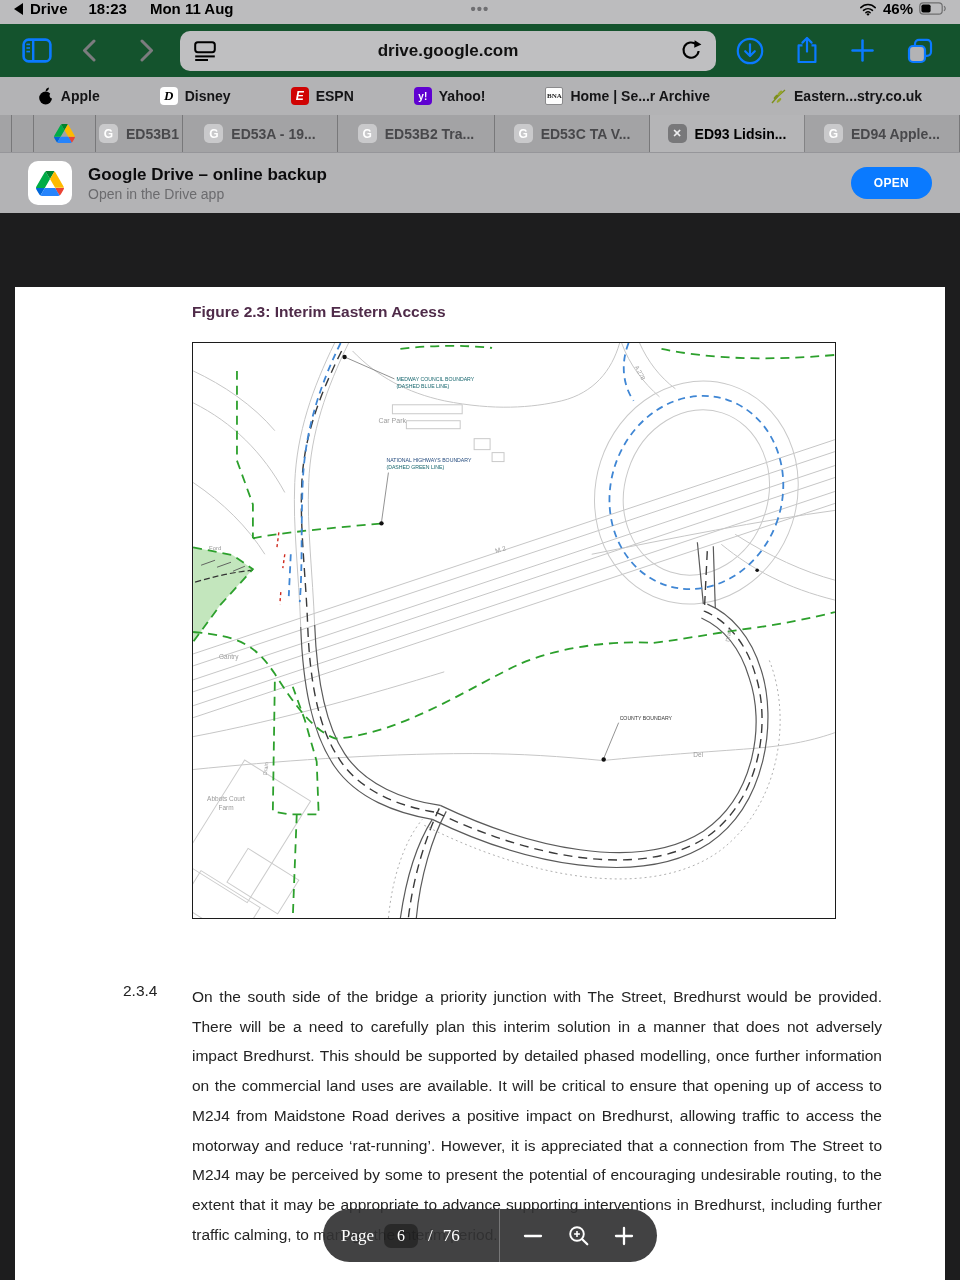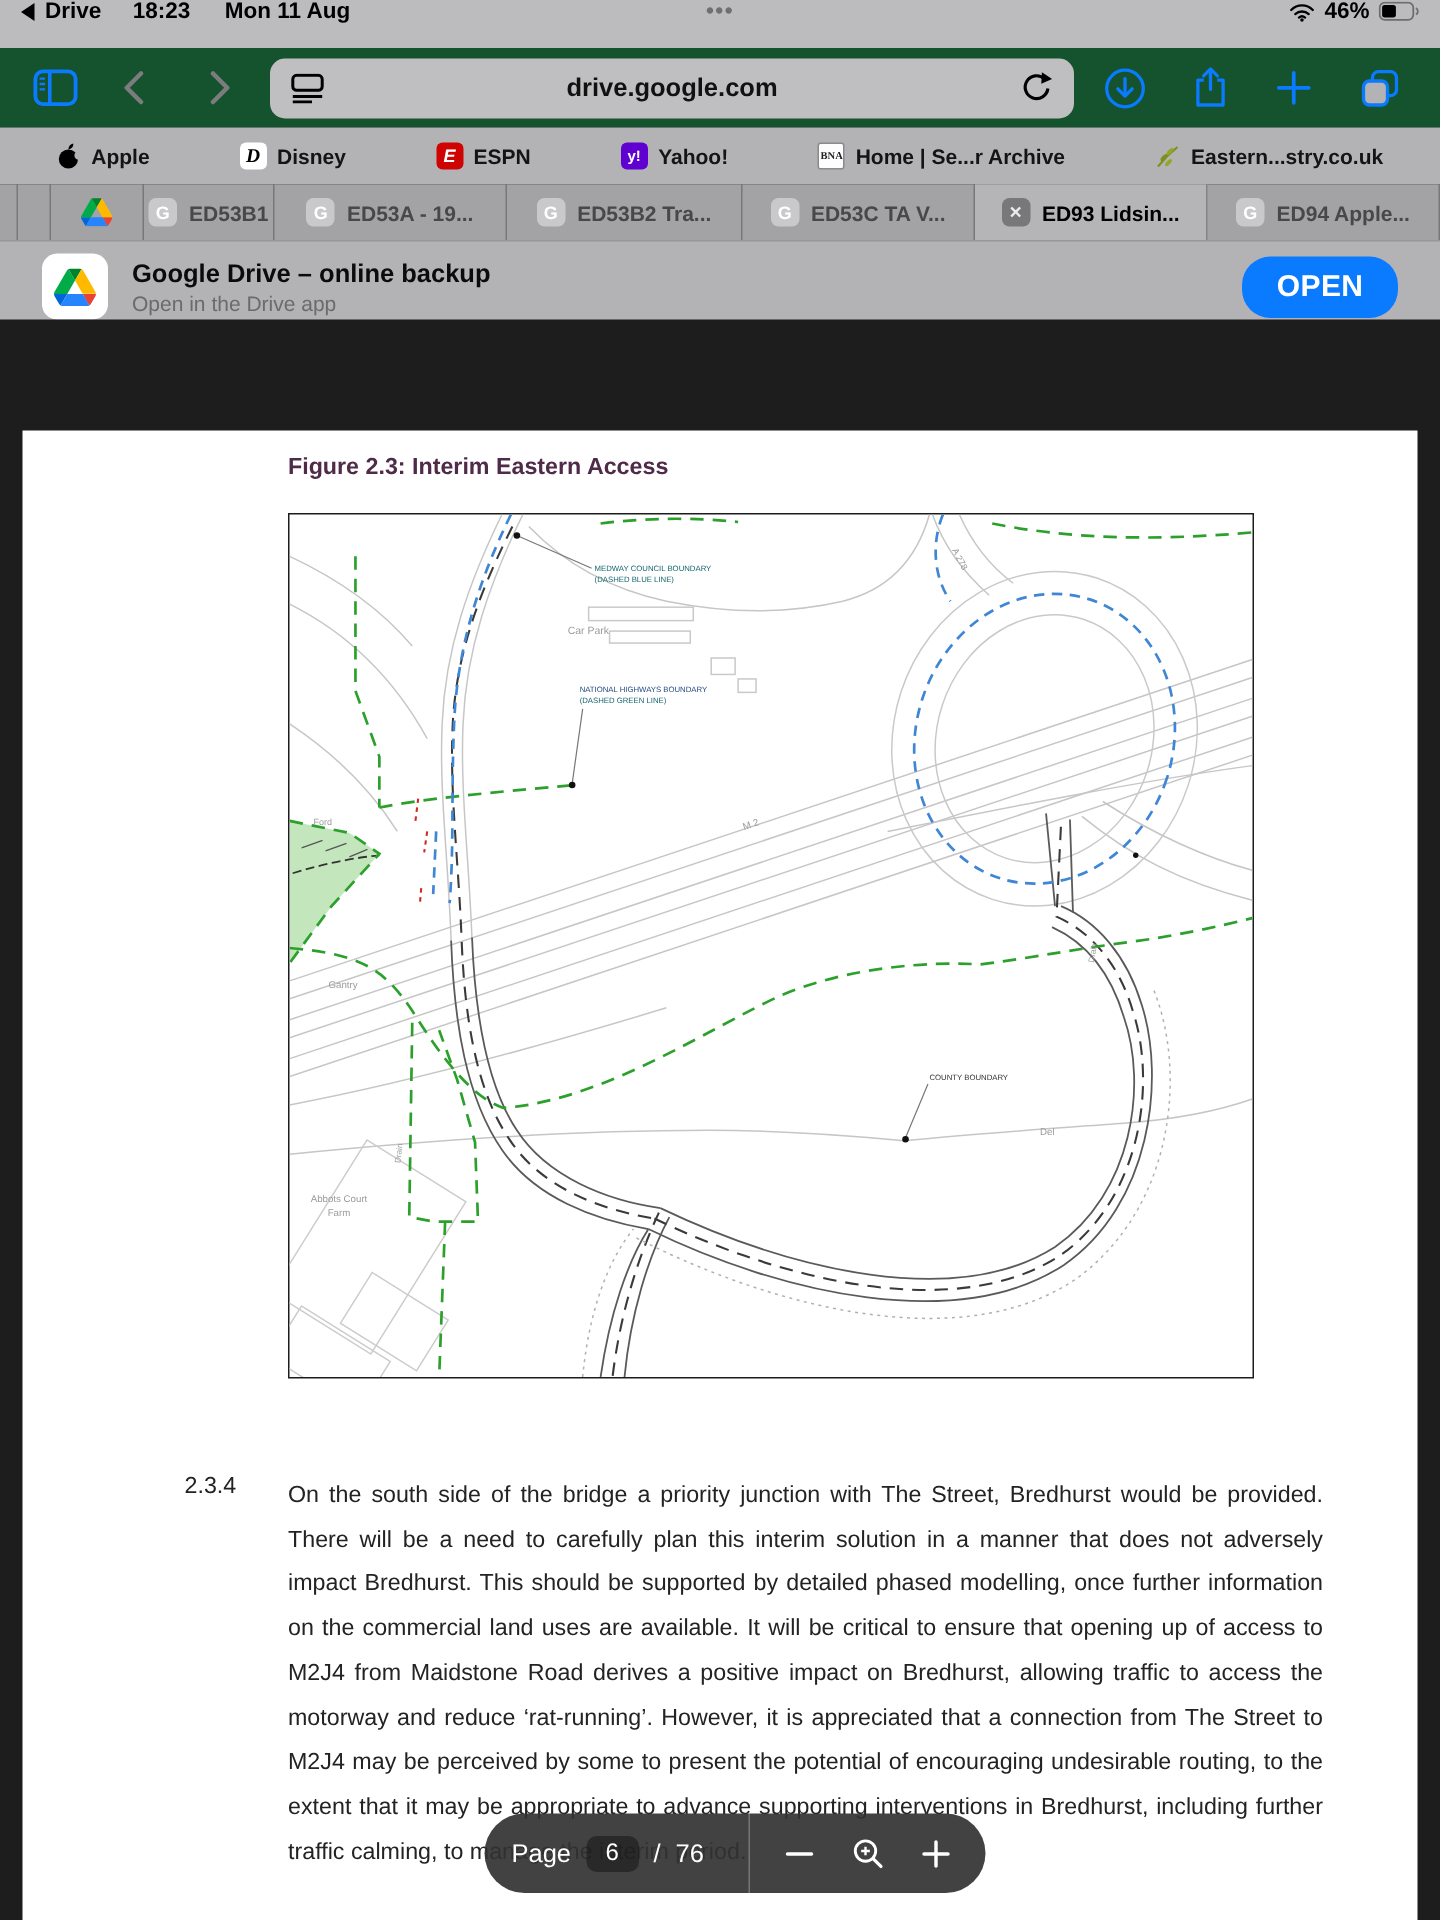--- a/index.html
+++ b/index.html
@@ -1,21 +1,21 @@
 <!DOCTYPE html>
 <html><head>
 <meta charset="utf-8">
 <style>
   * { margin:0; padding:0; box-sizing:border-box; }
   html,body { width:960px; height:1280px; overflow:hidden; }
   body { font-family:"Liberation Sans", sans-serif; background:#1d1d1e; position:relative; }
 
   
-  .status-bar { height:24px; background:#bcbcbe; display:flex; align-items:flex-end;
-    padding:16px 14px; font-size:15px; font-weight:700; color:#000; position:relative; }
+  .status-bar { height:24px; background:#bcbcbe; display:flex; align-items:flex-start;
+    padding:0 14px; font-size:15px; font-weight:700; color:#000; position:relative; }
   .status-left { display:flex; align-items:center; gap:7px; }
   .back-tri { width:0; height:0; border-top:6px solid transparent; border-bottom:6px solid transparent;
     border-right:9px solid #000; display:inline-block; }
   .status-time { margin-left:14px; }
   .status-date { margin-left:16px; }
   .status-center { position:absolute; left:50%; transform:translateX(-50%); color:#6f6f72;
     font-size:15px; letter-spacing:1px; font-weight:700; }
   .status-right { margin-left:auto; display:flex; align-items:center; gap:6px; }
 
   
@@ -49,37 +49,37 @@
   .close-box { width:19px; height:19px; border-radius:5px; background:#78787a; color:#ececee; font-size:11px;
     font-weight:700; display:flex; align-items:center; justify-content:center; flex:none; }
 
   
   .banner { height:61px; background:#b3b3b5; display:flex; align-items:center; padding:0 28px; gap:16px;
     border-top:1px solid #96969a; }
   .banner-icon { width:44px; height:44px; background:#fff; border-radius:10px; display:flex;
     align-items:center; justify-content:center; flex:none; }
   .banner-title { font-size:17px; font-weight:700; color:#0b0b0c; line-height:21px; }
   .banner-sub { font-size:14px; color:#6b6b6e; margin-top:1px; }
-  .open-btn { margin-left:auto; background:#0a7aff; color:#fff; font-size:20px; font-weight:700;
+  .open-btn { margin-left:auto; background:#0a7aff; color:#fff; font-size:12px; font-weight:700;
     padding:9px 23px; border-radius:19px; border:none; letter-spacing:.3px; }
 
   
   .viewer { position:absolute; top:213px; left:0; right:0; bottom:0; background:#1d1d1e; }
   .page { position:absolute; left:15px; right:15px; top:74px; bottom:0; background:#fff; }
   .fig-title { position:absolute; left:177px; top:16px; font-size:15.5px; font-weight:700; color:#4f2b49; }
   .figure { position:absolute; left:177px; top:55px; width:644px; height:577px; border:1px solid #1c1c1c; background:#fff; }
   .figure svg { display:block; width:100%; height:100%; }
   .para-num { position:absolute; left:108px; top:695px; font-size:15.5px; color:#222; }
   .para { position:absolute; left:177px; top:695px; width:690px; font-size:15.5px; line-height:29.7px;
     color:#232323; text-align:justify; }
 
   
   .page-pill { position:absolute; left:490px; top:1209px; transform:translateX(-50%); width:334px; height:53px;
     background:rgba(50,50,51,.92); border-radius:27px; display:flex; align-items:center; color:#fff;
-    font-size:17px; z-index:9; }
+    font-size:17px; z-index:9;font-family:Liberation Serif, serif; }
   .pill-left { display:flex; align-items:center; gap:10px; padding-left:18px; width:176px; flex:none; }
   .page-num-box { background:rgba(15,15,15,.5); border-radius:7px; padding:3px 13px; font-size:16px; color:#fff; }
   .pill-divider { width:1px; height:53px; background:rgba(255,255,255,.28); flex:none; }
   .pill-right { flex:1; display:flex; align-items:center; justify-content:space-evenly; }
   .pill-btn { background:none; border:none; display:flex; align-items:center; justify-content:center; }
 
   .svg-ico { display:block; }
 </style>
 </head>
 <body>

